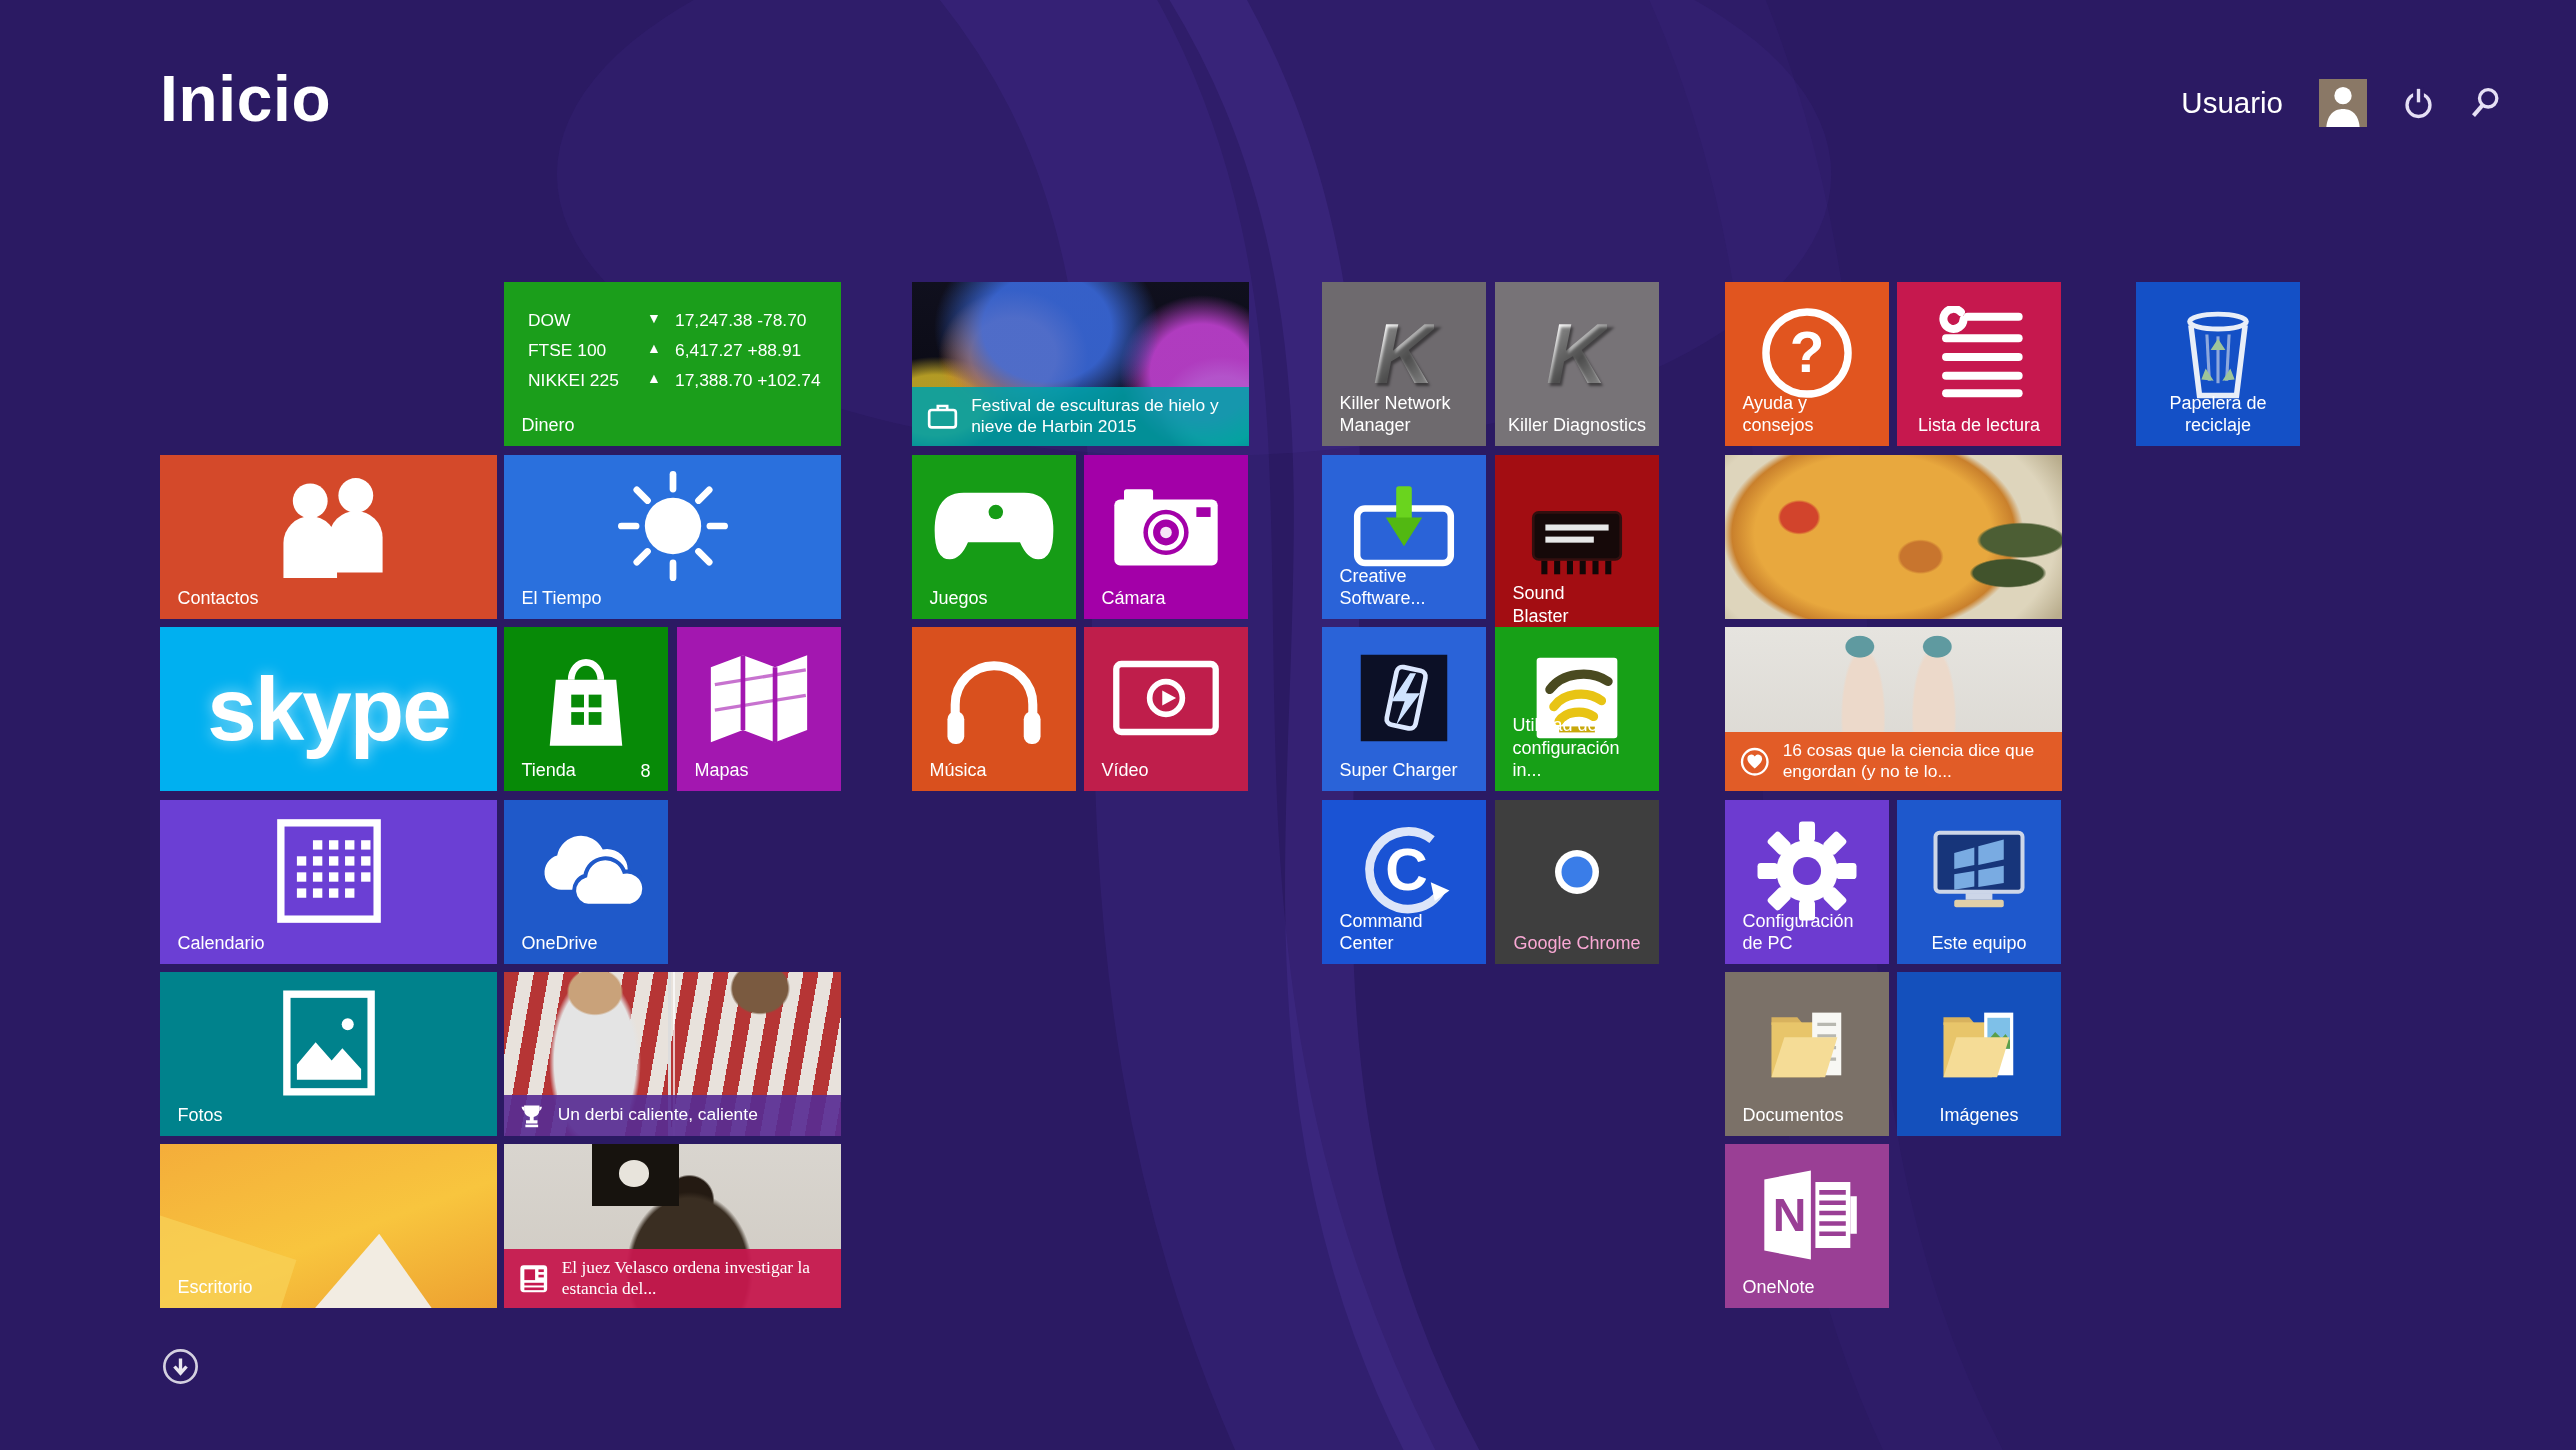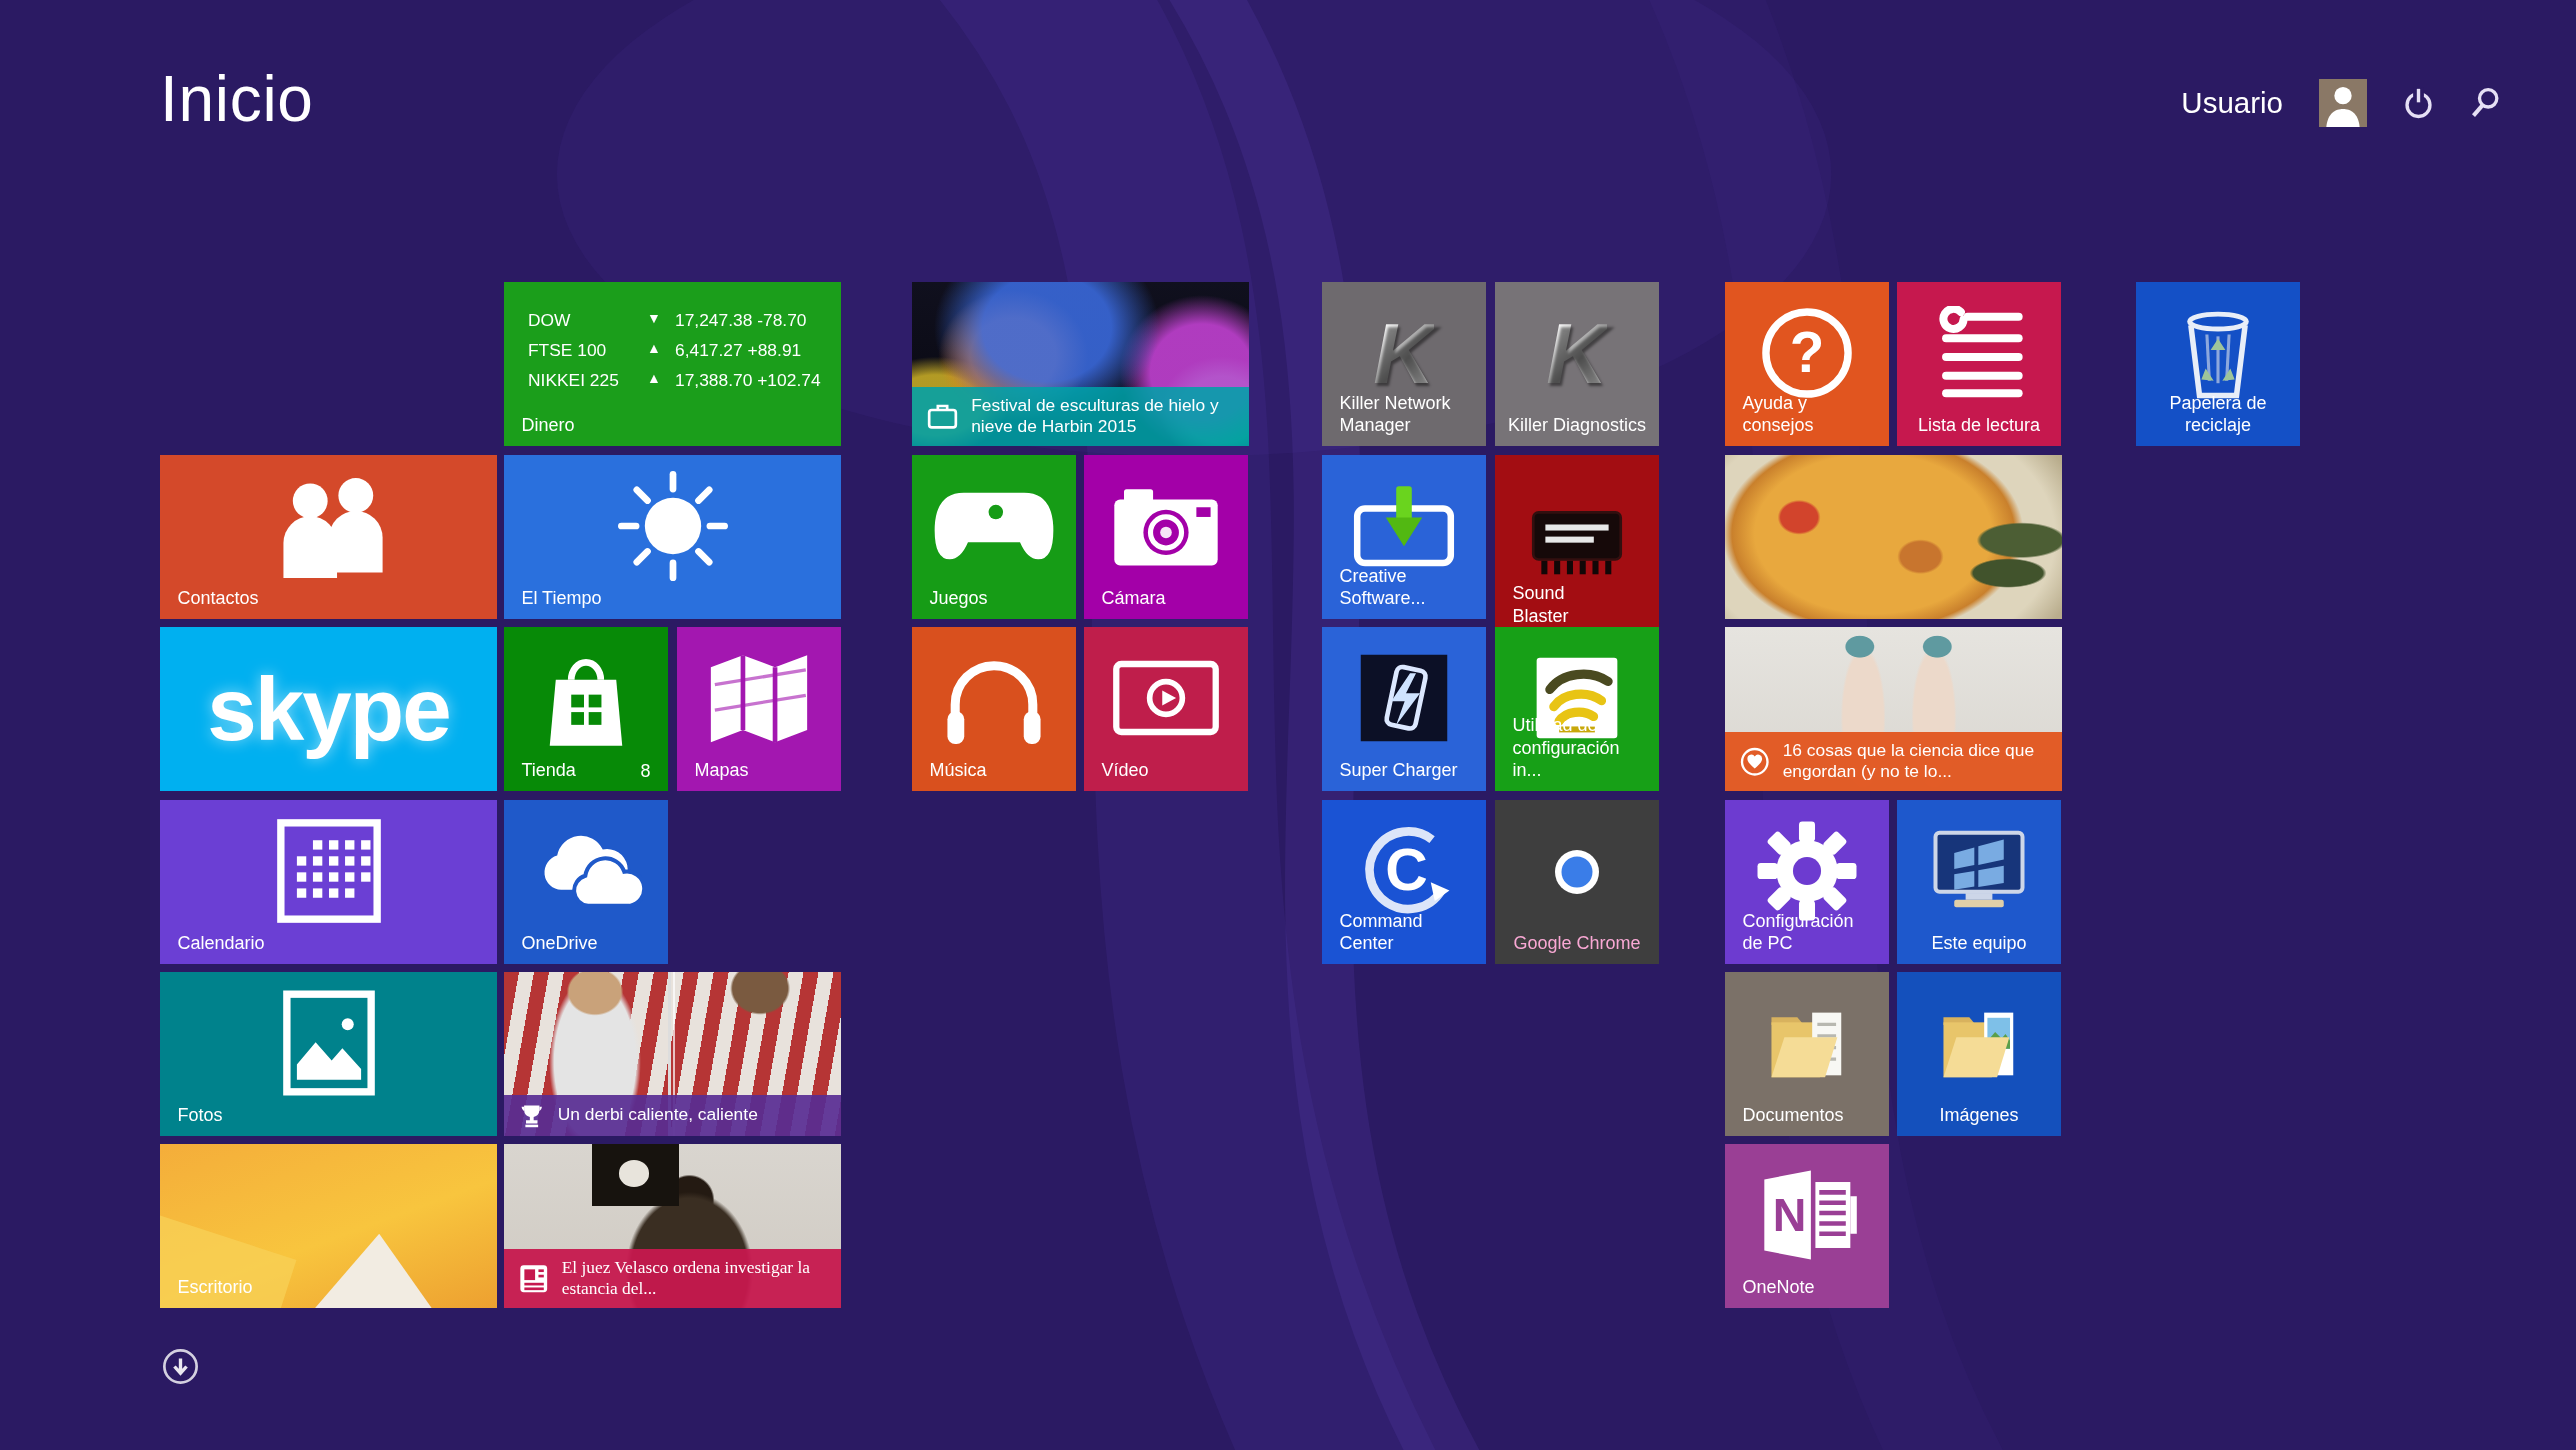--- a/index.html
+++ b/index.html
@@ -1,20 +1,20 @@
 <!DOCTYPE html>
 <html style="font-size:10.7px"><head>
 <meta charset="utf-8">
 <style>
   html,body{margin:0;padding:0;background:#1d1047;}
   #screen{position:relative;width:2576px;height:1450px;overflow:hidden;
     background:#2b1a63;font-family:"Liberation Sans",sans-serif;color:#fff;}
   .bg-swirl{position:absolute;left:0;top:0;pointer-events:none;}
   
-  #title{position:absolute;left:160px;top:62px;font-size:64px;font-weight:400;letter-spacing:0.7px;}
+  #title{position:absolute;left:160px;top:62px;font-size:64px;font-weight:700;letter-spacing:0.7px;}
   #user-area{position:absolute;right:75px;top:79px;display:flex;align-items:center;gap:36px;}
   #user-name{font-size:29.5px;font-weight:300;}
   #avatar{width:48px;height:48px;display:block;cursor:pointer;}
   .hdr-btn{background:none;border:none;padding:0;cursor:pointer;display:flex;align-items:center;}
   
   .t{position:absolute;overflow:hidden;cursor:pointer;box-sizing:border-box;}
   .lab{position:absolute;left:17.4px;bottom:9.4px;right:12px;font-size:18px;line-height:1.25;font-weight:400;}
   .lab.c{left:9.4px;right:9.4px;text-align:center;}
   .lab.dark{color:#f9a8d4;}
   .ic{position:absolute;left:50%;top:44%;transform:translate(-50%,-50%);}

